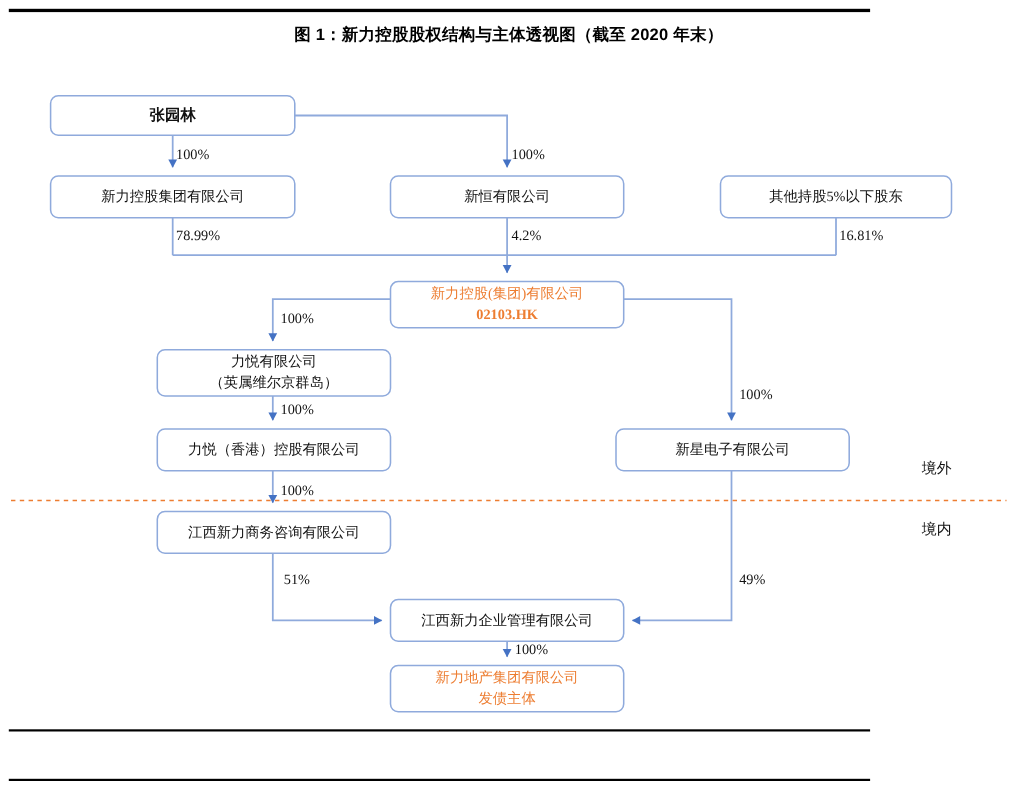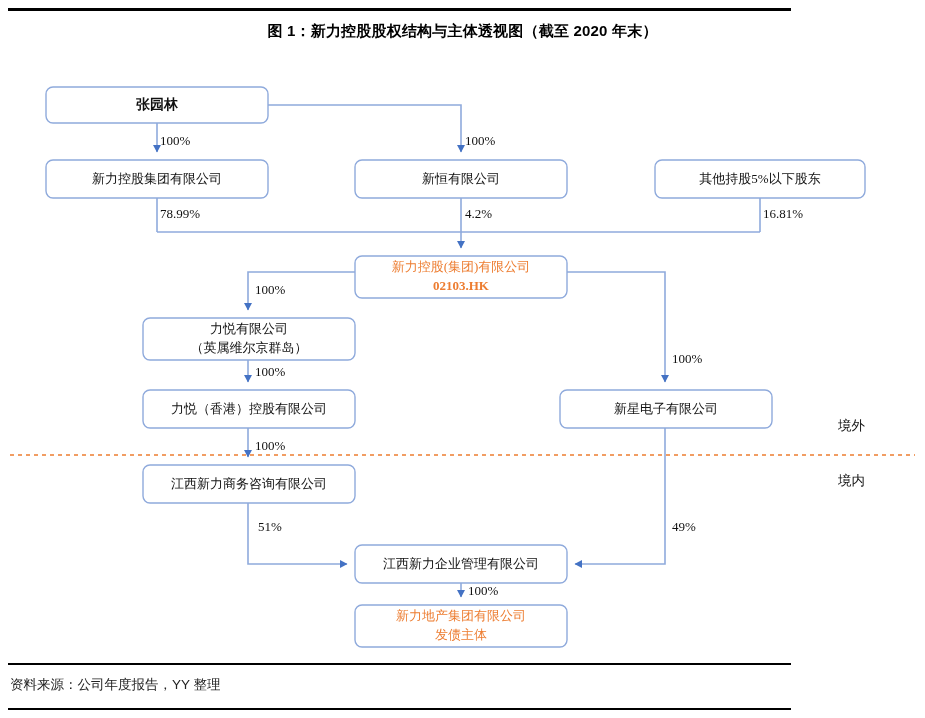--- a/index.html
+++ b/index.html
@@ -247,17 +247,16 @@
         <text class="edge-label" x="672" y="300">100%</text>
         <text class="edge-label" x="258" y="468">51%</text>
         <text class="edge-label" x="672" y="468">49%</text>
         <text class="edge-label" x="468" y="532">100%</text>
       </g>
     </svg>
   </div>
 
   <div class="rule rule-mid"></div>
 
-  <div class="source-note">资料来源：公司年度报告，YY 整理</div>
 
   <div class="rule rule-bottom"></div>
 
 </div>
 
 </body></html>

